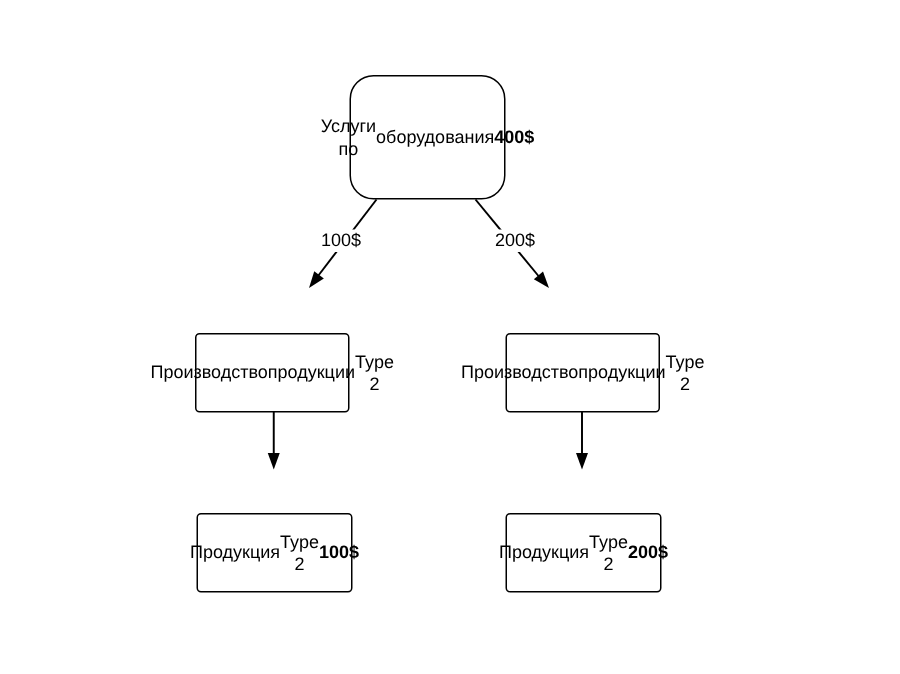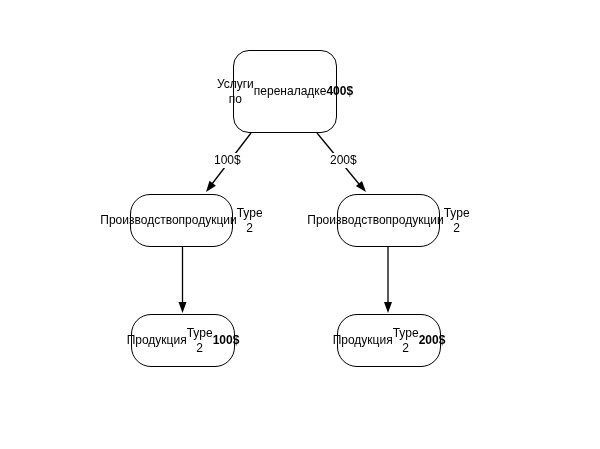--- a/index.html
+++ b/index.html
@@ -34,21 +34,22 @@
     line-height: 14.5px;
     color: #000000;
   }
   .node.root {
     left: 233px; top: 50px;
     width: 104px; height: 83px;
     border-radius: 16px;
     line-height: 15px;
   }
   .node.mid, .node.leaf {
-    border-radius: 20px;
+    border-radius: 3px;
+    margin-top: 28px;
   }
   .node.prod1 { left: 130px; top: 194px; width: 103px; height: 53px; }
   .node.prod2 { left: 337px; top: 194px; width: 103px; height: 53px; }
   .node.out1  { left: 131px; top: 314px; width: 104px; height: 53px; }
   .node.out2  { left: 337px; top: 314px; width: 104px; height: 53px; }
   .node .value { font-weight: bold; }
   .edge-label {
     position: absolute;
     font-size: 12px;
     line-height: 15px;
@@ -74,21 +75,21 @@
 
     <line x1="182.5" y1="247" x2="182.5" y2="303" stroke="#000000" stroke-width="1.3"></line>
     <polygon points="182.5,313 178.5,302 186.5,302" fill="#000000"></polygon>
 
     <line x1="388" y1="247" x2="388" y2="303" stroke="#000000" stroke-width="1.3"></line>
     <polygon points="388,313 384,302 392,302" fill="#000000"></polygon>
   </svg>
 
   <div class="node root">
     <div>Услуги по</div>
-    <div>переналадке</div>
+    <div>оборудования</div>
     <div class="value">400$</div>
   </div>
 
   <div class="edge-label l100">100$</div>
   <div class="edge-label l200">200$</div>
 
   <div class="node mid prod1">
     <div>Производство</div>
     <div>продукции</div>
     <div>Type 2</div>

